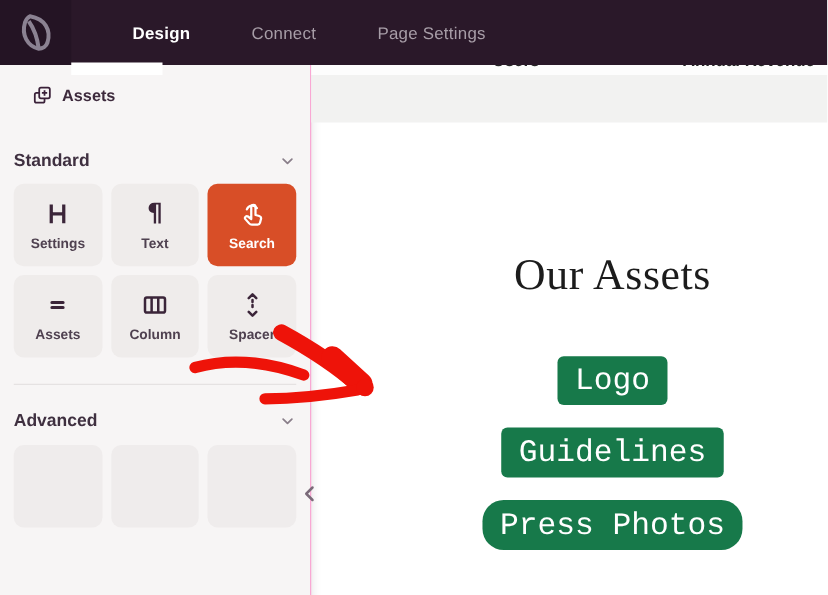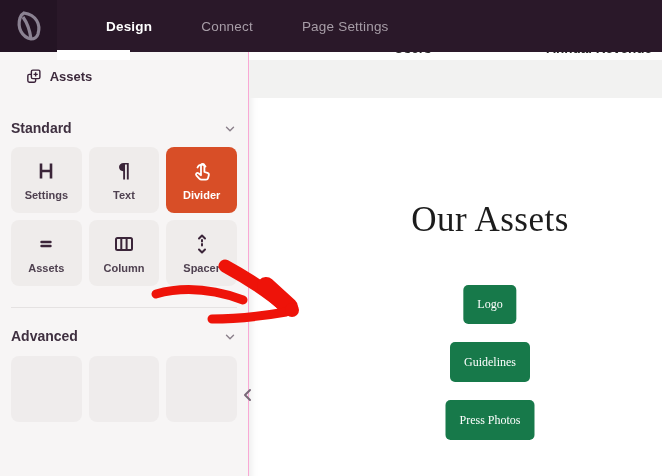--- a/index.html
+++ b/index.html
@@ -20,26 +20,26 @@
           border-left:1px solid #f9a8d4;box-shadow:inset 7px 0 8px -6px rgba(0,0,0,.10);}
   .clip-row{position:absolute;left:0;top:0;width:100%;height:8px;overflow:hidden;background:#fdfdfd;}
   .clip-label{position:absolute;top:-11px;font-size:13.5px;font-weight:bold;color:#262626;}
   .clip-users{left:145px;}
   .clip-rev{right:11px;}
   .band{position:absolute;left:0;top:8px;width:100%;height:38px;background:#f2f2f1;}
   .page-heading{position:absolute;left:241px;top:148px;transform:translateX(-50%);
                 font-family:"Liberation Serif",serif;font-size:35px;color:#1c1c1c;white-space:nowrap;letter-spacing:.5px;}
   .asset-btn{position:absolute;left:241px;transform:translateX(-50%);
              background:#17794a;color:#ffffff;border:none;border-radius:5px;
-             font-family:Liberation Serif, serif;font-size:12px;
+             font-family:Liberation Mono, monospace;font-size:25px;
              display:inline-flex;align-items:center;justify-content:center;
              padding:0 14px;white-space:nowrap;cursor:pointer;}
   .btn-logo{top:233px;height:39px;}
   .btn-guidelines{top:290px;height:40px;}
-  .btn-press{top:348px;height:40px;}
+  .btn-press{top:348px;height:40px;border-radius:17px;}
 
   
   .sidebar{position:absolute;left:0;top:52px;width:248px;height:424px;background:#f7f5f5;z-index:2;overflow:hidden;}
   .panel-tabs{display:flex;height:48px;}
   .ptab{display:flex;align-items:center;justify-content:center;gap:8px;font-size:13px;cursor:pointer;}
   .ptab-blocks{width:117px;background:#f7f5f5;color:#3d2a3c;font-weight:bold;}
   .ptab-sections{width:131px;background:#dbd6d7;color:#6e696b;}
   .search-box{margin:15px 11px 0 11px;height:28px;background:#fff;border:1px solid #d7d2d3;border-radius:4px;
               display:flex;align-items:center;padding:0 9px;gap:8px;}
   .search-box input{border:none;outline:none;flex:1;font-size:13.5px;color:#444;background:transparent;
@@ -125,21 +125,21 @@
         <svg width="24" height="24" viewBox="0 0 24 24">
           <text x="12" y="18" text-anchor="middle" font-family="DejaVu Sans" font-size="20" font-weight="bold" fill="#3b2539">¶</text>
         </svg>
         <span class="tlabel">Text</span>
       </div>
       <div class="tile selected">
         <svg width="24" height="24" viewBox="0 0 24 24">
           <path d="M7.5 8.5 a4.5 4.5 0 0 1 8 -1" fill="none" stroke="#ffffff" stroke-width="1.8" stroke-linecap="round"></path>
           <path d="M11 6.5 a1.7 1.7 0 0 1 3.4 0 V13 l3 .8 a2 2 0 0 1 1.4 2.4 l-.8 3 a2 2 0 0 1 -1.9 1.5 h-4.6 a3 3 0 0 1 -2.2 -1 l-3 -3.4 a1.5 1.5 0 0 1 2.1 -2.1 l2.6 2 Z" fill="none" stroke="#ffffff" stroke-width="1.8" stroke-linejoin="round"></path>
         </svg>
-        <span class="tlabel">Divider</span>
+        <span class="tlabel">Search</span>
       </div>
       <div class="tile">
         <svg width="24" height="24" viewBox="0 0 24 24">
           <path d="M7.5 10 H16.5 M7.5 14 H16.5" stroke="#3b2539" stroke-width="2.4" stroke-linecap="round"></path>
         </svg>
         <span class="tlabel">Assets</span>
       </div>
       <div class="tile">
         <svg width="24" height="24" viewBox="0 0 24 24">
           <rect x="4" y="6" width="16" height="12" rx="1.5" fill="none" stroke="#3b2539" stroke-width="2"></rect>

